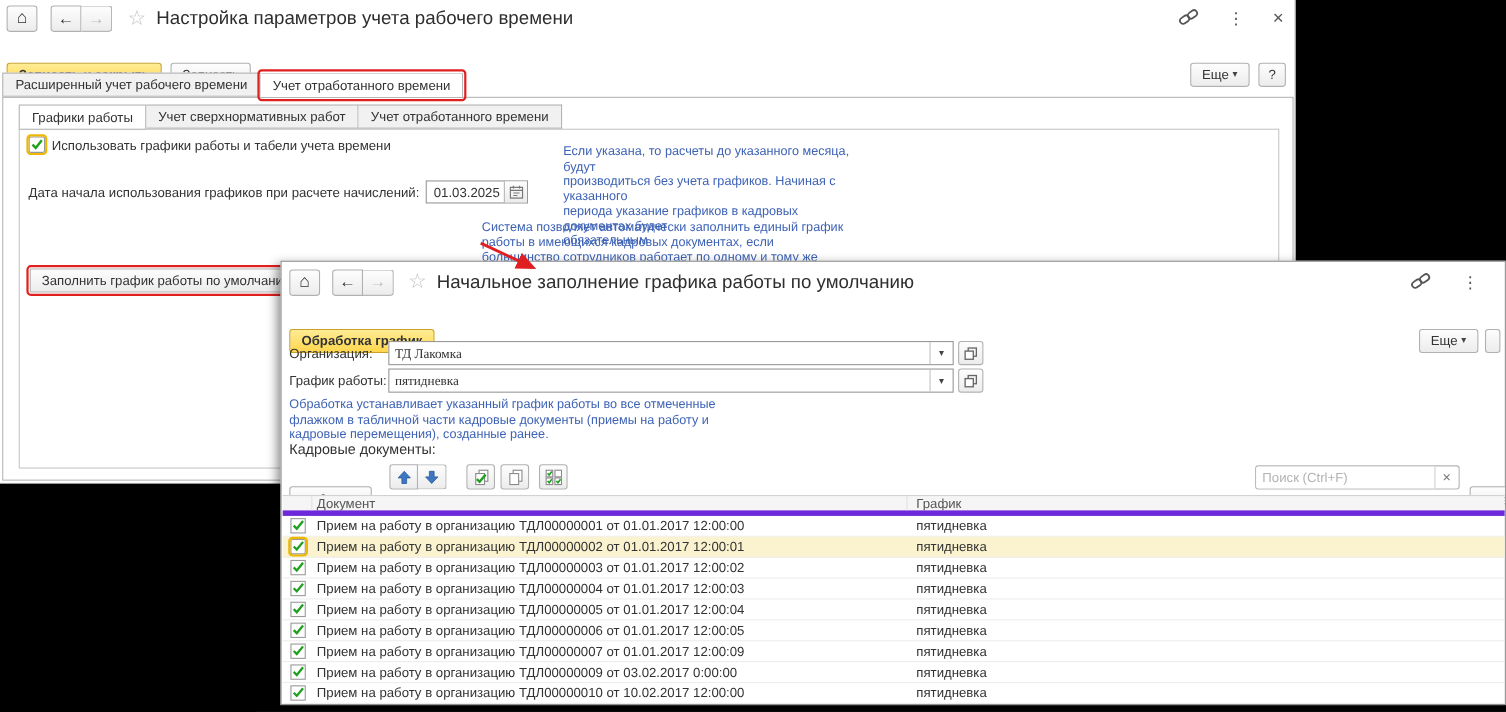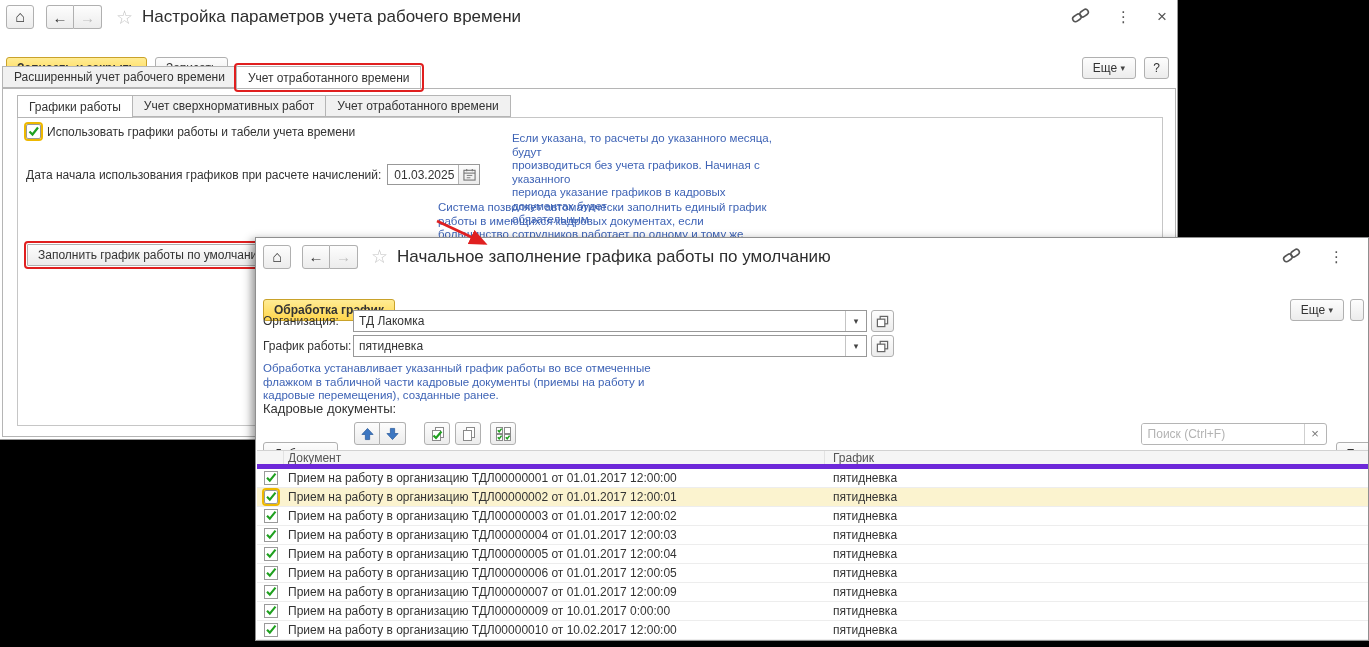--- a/index.html
+++ b/index.html
@@ -32,21 +32,21 @@
   .tab + .tab { border-left:none; }
   .tab.active { background:#fff; height:23px; margin-bottom:-1px; z-index:2; }
   .red-ring { outline:2px solid #e01f1f; outline-offset:1px; border-radius:1px; }
 
   .checkbox { width:15px; height:15px; background:#fff; border:1px solid #999;
               display:inline-flex; align-items:center; justify-content:center; flex:none; }
   .checkbox svg { overflow:visible; }
   .focus-ring { outline:2px solid #eeb800; outline-offset:0px; border-radius:2px; }
 
   .field { display:inline-flex; align-items:stretch; background:#fff;
-           border:1px solid #989898; height:22px; }
+           border:1px solid #989898; height:22px;font-family:Liberation Serif, serif; }
   .field .val { display:flex; align-items:center; padding:0 5px; flex:1 1 auto;
                 overflow:hidden; white-space:nowrap; }
   .field .dd { width:21px; display:flex; align-items:center; justify-content:center;
                border-left:1px solid #c4c4c4; }
   .sel-open-btn { display:inline-flex; align-items:center; justify-content:center;
                   width:23px; height:22px; border:1px solid #b0b0b0; border-radius:3px;
                   background:linear-gradient(#fdfdfd,#ececec); margin-left:4px; }
   .hint { color:#3e63b5; font-size:11.5px; line-height:13.5px; }
 
   
@@ -455,21 +455,21 @@
   </div>
 
   <div class="trow">
     <span class="col-cb">
       <span class="row-check">
         <svg width="12" height="12" viewBox="0 0 12 12">
           <path d="M2 5.8 L4.8 8.6 L10.5 1.6" stroke="#1fa01f" stroke-width="2.1" fill="none"></path>
         </svg>
       </span>
     </span>
-    <span class="col-doc doc-cell">Прием на работу в организацию ТДЛ00000009 от 10.01.2017 0:00:00</span>
+    <span class="col-doc doc-cell">Прием на работу в организацию ТДЛ00000009 от 03.02.2017 0:00:00</span>
     <span class="col-sched sched-cell">пятидневка</span>
   </div>
 
   <div class="trow">
     <span class="col-cb">
       <span class="row-check">
         <svg width="12" height="12" viewBox="0 0 12 12">
           <path d="M2 5.8 L4.8 8.6 L10.5 1.6" stroke="#1fa01f" stroke-width="2.1" fill="none"></path>
         </svg>
       </span>

